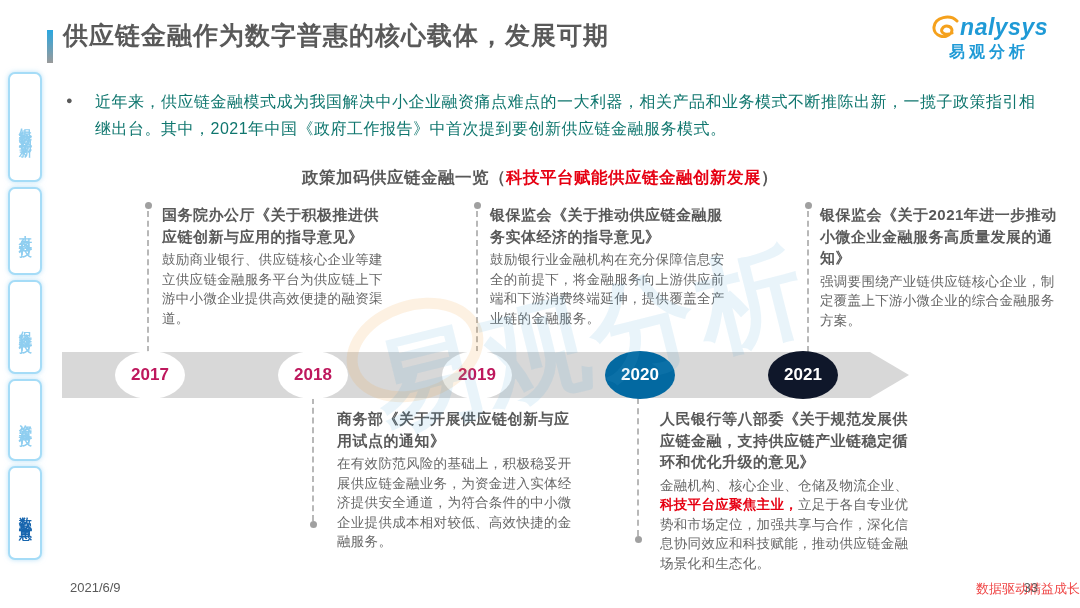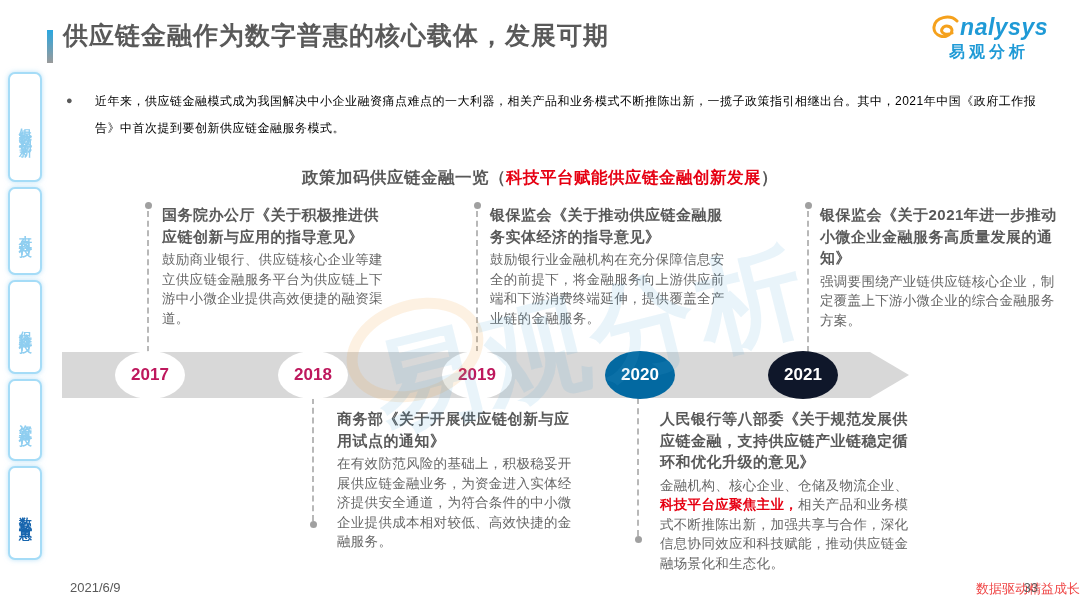--- a/index.html
+++ b/index.html
@@ -22,22 +22,22 @@
   
   .sidebar { position:absolute; left:8px; top:72px; width:34px; display:flex; flex-direction:column; gap:5px; }
   .tab { width:34px; border:2px solid #a5dcf7; border-radius:7px; background:#fff;
     box-shadow:0 0 5px rgba(130,200,240,.55); display:flex; align-items:center; justify-content:center; }
   .tab span { writing-mode:vertical-rl; text-orientation:upright; font-size:13px; letter-spacing:3px;
     color:#8fcef0; font-weight:bold; padding:6px 0; }
   .tab.active span { color:#1765ae; }
 
   
   .bullet { position:absolute; left:66px; top:94px; font-size:11px; color:#595959; }
-  .intro-text { position:absolute; left:95px; top:88px; width:948px; font-size:12px;
-    line-height:27px; color:#000000; letter-spacing:0.5px; }
+  .intro-text { position:absolute; left:95px; top:88px; width:948px; font-size:16px;
+    line-height:27px; color:#0f766e; letter-spacing:0.5px; }
 
   
   .chart-title { position:absolute; left:150px; top:167px; width:780px; text-align:center;
     font-size:16.5px; font-weight:bold; color:#595959; letter-spacing:0.5px; }
   .chart-title .hl { font-weight:bold; }
 
   
   .wm-text { position:absolute; left:370px; top:270px; font-size:105px; font-weight:bold;
     color:rgba(70,165,215,0.12); letter-spacing:6px; transform:rotate(-14deg); pointer-events:none; z-index:6; }
   .wm-swirl { position:absolute; left:345px; top:300px; width:140px; height:100px; border-radius:50%;
@@ -147,21 +147,21 @@
     <div class="event-body">强调要围绕产业链供应链核心企业，制定覆盖上下游小微企业的综合金融服务方案。</div>
   </div>
 
   <div class="event" style="left:337px; top:408px; width:242px;">
     <div class="event-title">商务部《关于开展供应链创新与应用试点的通知》</div>
     <div class="event-body">在有效防范风险的基础上，积极稳妥开展供应链金融业务，为资金进入实体经济提供安全通道，为符合条件的中小微企业提供成本相对较低、高效快捷的金融服务。</div>
   </div>
   <div class="event" style="left:660px; top:408px; width:250px;">
     <div class="event-title">人民银行等八部委《关于规范发展供应链金融，支持供应链产业链稳定循环和优化升级的意见》</div>
     <div class="event-body">
-      <span>金融机构、核心企业、仓储及物流企业、</span><span class="red" style="color: rgb(230, 0, 18);">科技平台应聚焦主业，</span><span>相关产品和业务模式不断推陈出新，加强共享与合作，深化信息协同效应和科技赋能，推动供应链金融场景化和生态化。</span>
+      <span>金融机构、核心企业、仓储及物流企业、</span><span class="red" style="color: rgb(230, 0, 18);">科技平台应聚焦主业，</span><span>立足于各自专业优势和市场定位，加强共享与合作，深化信息协同效应和科技赋能，推动供应链金融场景化和生态化。</span>
     </div>
   </div>
 
   <div class="footer-date">2021/6/9</div>
   <div class="footer-slogan">数据驱动精益成长</div>
   <div class="footer-page">33</div>
 
 </div>
 
 </body></html>

